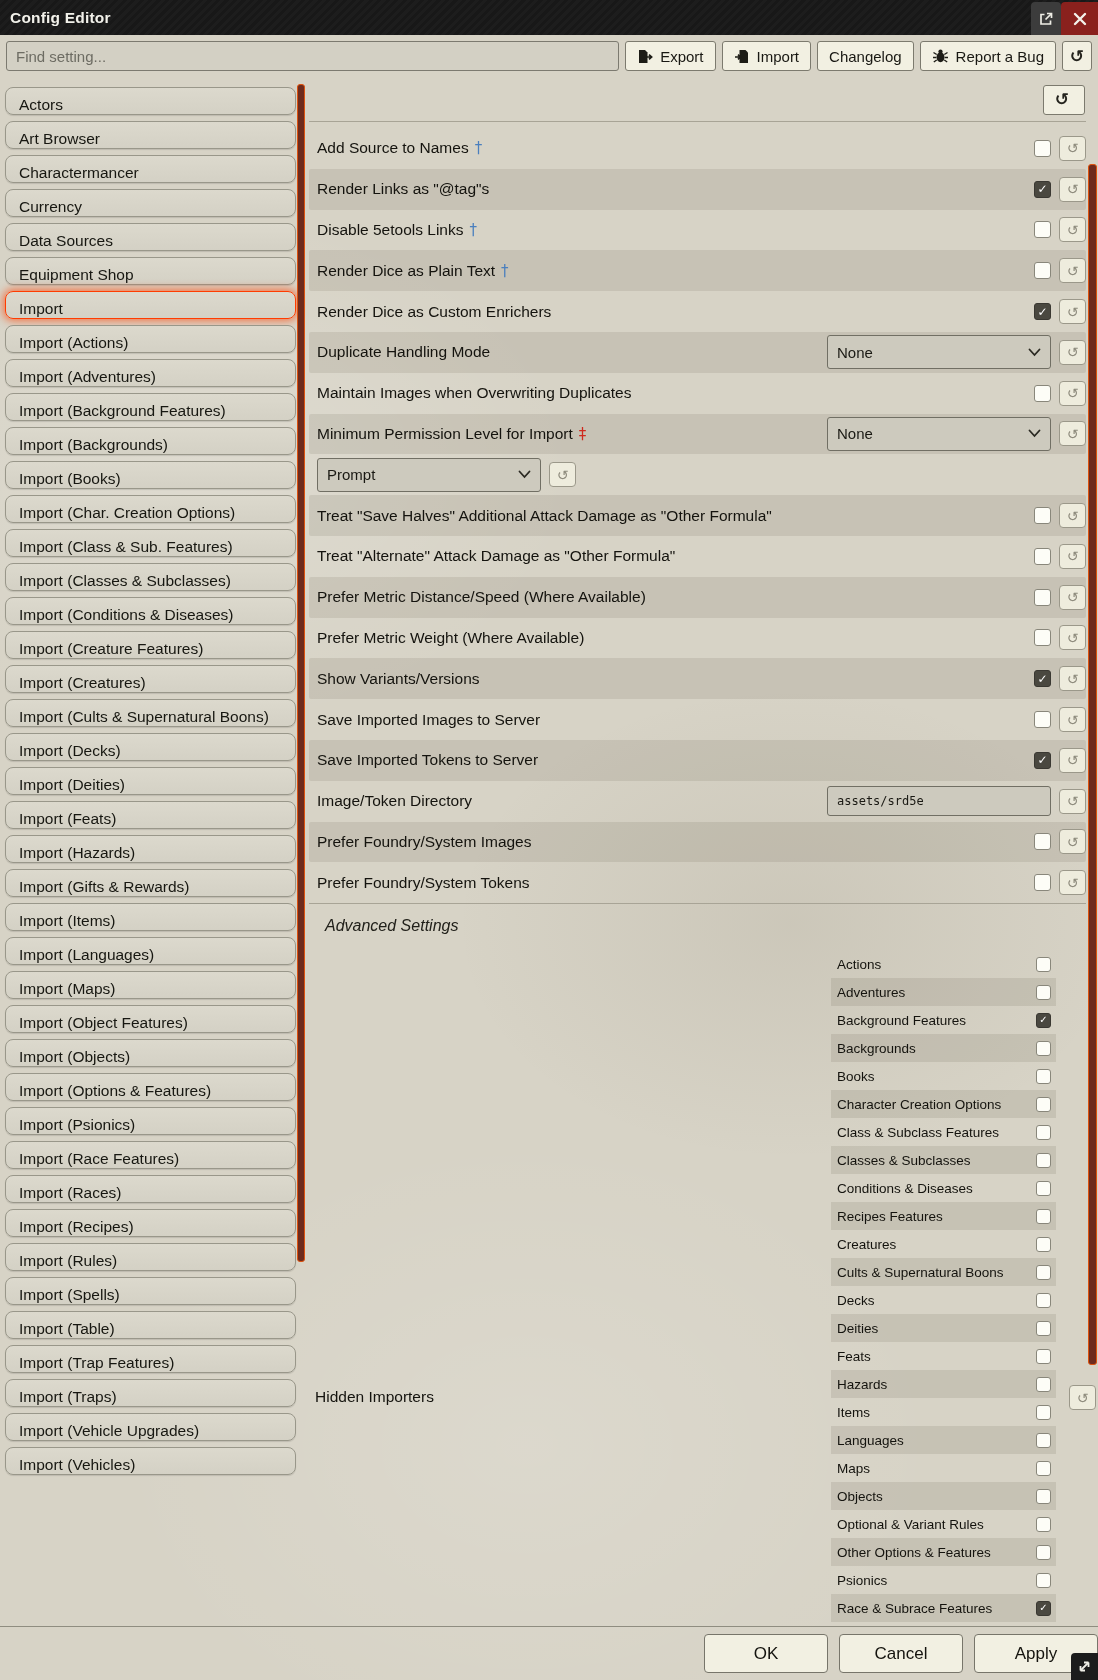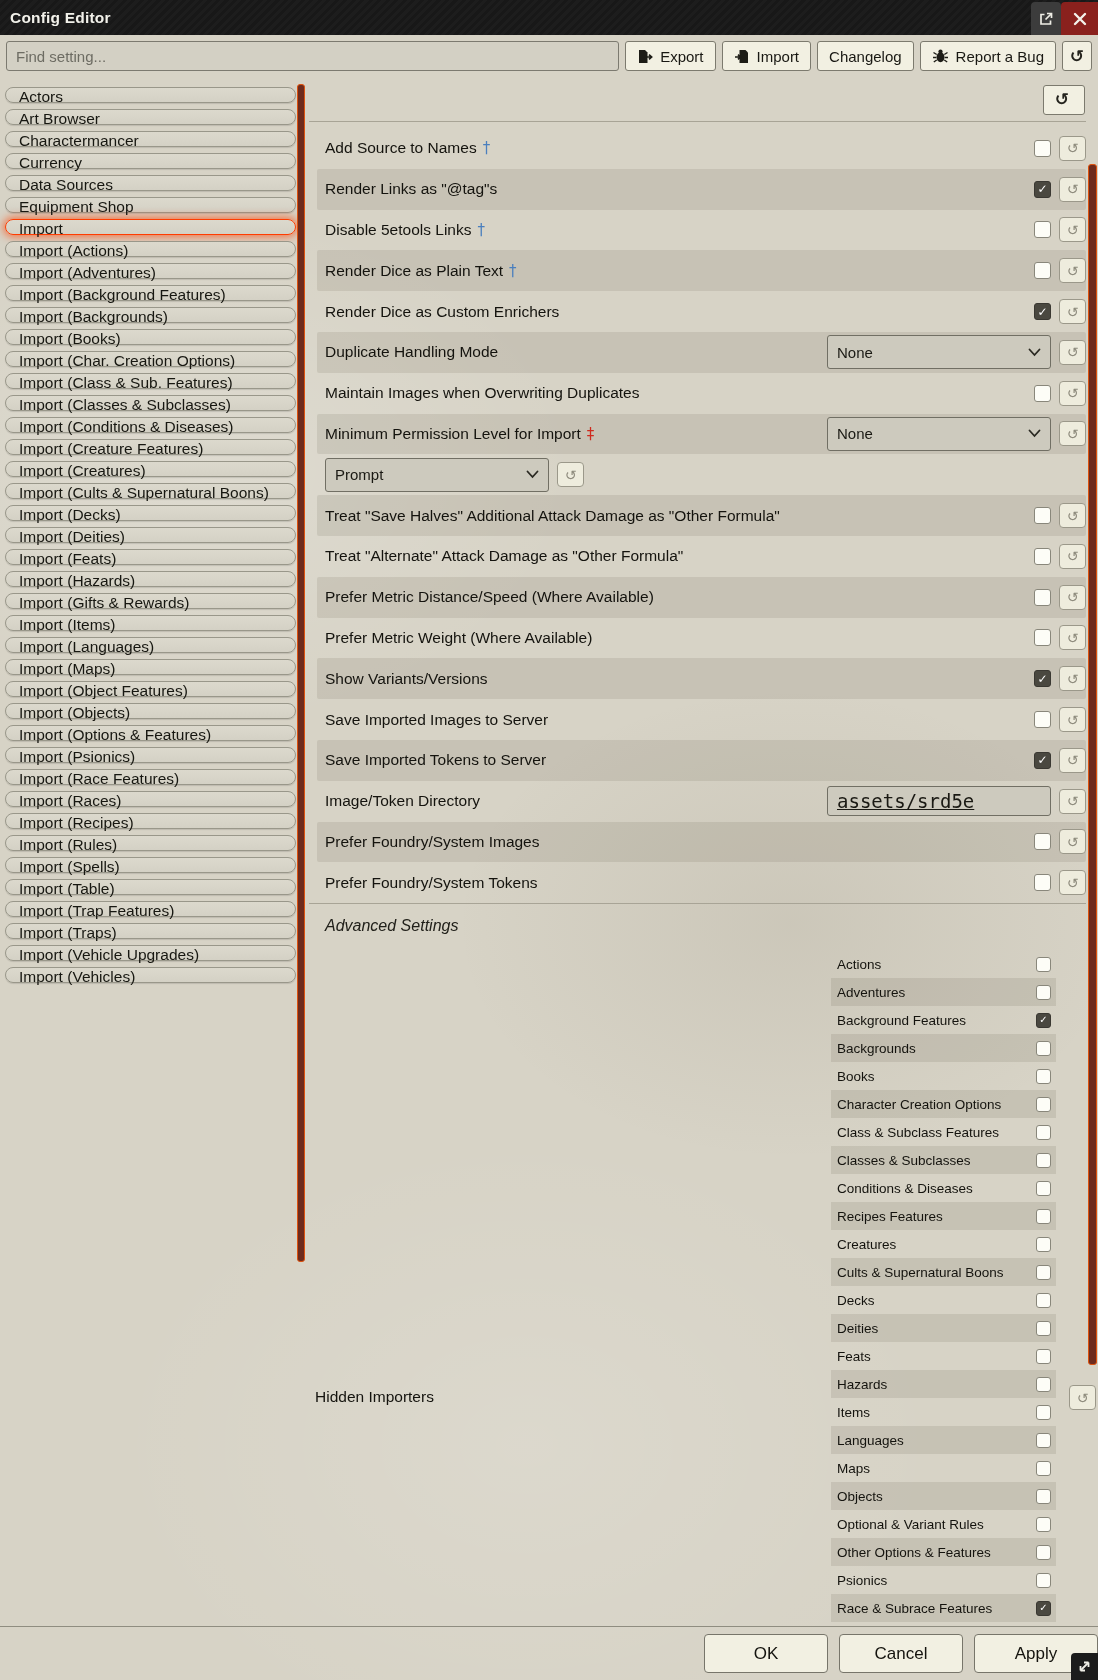--- a/index.html
+++ b/index.html
@@ -24,51 +24,51 @@
     padding:0 9px;font-size:15px;color:#3c3b34;font-family:"Liberation Sans",sans-serif;outline:none;min-width:0;}
   .search::placeholder{color:#6d6c63;}
   .btn{height:30px;background:#f2f0e2;border:1px solid #7c7a6e;border-radius:3px;display:flex;align-items:center;gap:7px;
     padding:0 11px;font-size:15px;color:#191813;cursor:pointer;white-space:nowrap;font-family:"Liberation Sans",sans-serif;box-sizing:border-box;}
   .btn svg{flex:0 0 auto;}
   .btn-sq{width:30px;padding:0;justify-content:center;}
   .ico-undo{font-family:"DejaVu Sans",sans-serif;font-size:17px;line-height:1;color:#25241e;font-weight:bold;}
   
   .sidebar{position:absolute;top:78px;left:0;width:306px;bottom:54px;overflow:hidden;}
   .sidebar-list{padding-top:9px;}
-  .sb-item{height:16px;margin:0 10px 6px 5px;border:1px solid #99978a;border-radius:8px;
-    background:linear-gradient(#dcd9cd,#d4d1c5);display:flex;align-items:flex-start;padding:0 13px;
+  .sb-item{height:28px;margin:0 10px 6px 5px;border:1px solid #99978a;border-radius:8px;
+    background:linear-gradient(#dcd9cd,#d4d1c5);display:flex;align-items:flex-end;padding:0 13px;
     font-size:15.5px;color:#171711;cursor:pointer;box-sizing:border-box;box-shadow:0 1px 1px rgba(0,0,0,.12);}
   .sb-item.selected{border-color:var(--selection_glow,#ff3c00);
     box-shadow:0 0 8px 2px rgba(255,64,0,.65);}
   .sidebar-scrollbar{position:absolute;left:297px;top:6px;width:6px;height:1176px;
     background:var(--scrollbar_thumb,#6e2b1d);border:1px solid var(--scrollbar_edge,#dd520f);border-radius:3px;}
   
   .main{position:absolute;top:78px;left:306px;right:0;bottom:54px;overflow:hidden;}
   .main-inner{margin:0 12px 0 3px;}
   .reset-all-row{height:43px;display:flex;align-items:center;justify-content:flex-end;padding-right:1px;box-sizing:border-box;}
   .btn-reset-all{width:42px;height:30px;}
   .hr{border:none;border-top:1px solid #a8a496;margin:0;}
   .rows{margin-top:6px;}
-  .srow{height:40.8px;display:flex;align-items:center;padding:0 0 0 8px;box-sizing:border-box;margin-left:8px;}
+  .srow{height:40.8px;display:flex;align-items:center;padding:0 0 0 8px;box-sizing:border-box;}
   .srow:nth-child(even){background:rgba(68,60,42,.105);border-radius:2px;}
   .setting-label{flex:1 1 auto;font-size:15.5px;color:#14130e;}
   .marker{margin-left:6px;font-size:15px;font-family:"DejaVu Sans",sans-serif;}
   .m-blue{color:var(--dagger_blue,#4a7fbe);}
   .m-red{color:var(--dagger_red,#cf2a1e);}
   .ctl-zone{width:224px;display:flex;justify-content:flex-end;align-items:center;flex:0 0 auto;}
   .cb{width:17px;height:17px;border-radius:3px;background:#fdfdf7;border:1px solid #89877b;
     display:flex;align-items:center;justify-content:center;cursor:pointer;box-sizing:border-box;}
   .cb .cb-check{display:none;color:#fff;font-size:12px;font-weight:bold;line-height:1;font-family:"DejaVu Sans",sans-serif;}
   .cb.checked{background:#4a4840;border-color:#3a3832;}
   .cb.checked .cb-check{display:block;}
   .ctl-select{width:224px;height:30px;background:#cdcabe;border:1px solid #716f64;border-radius:3px;
     display:flex;align-items:center;cursor:pointer;box-sizing:border-box;padding:16px 9px;}
   .sel-val{flex:1;font-size:15px;color:#1a1913;}
   .ctl-text{width:224px;height:30px;background:#cdcabe;border:1px solid #716f64;border-radius:3px;
-    box-sizing:border-box;padding:0 9px;font-family:"DejaVu Sans Mono",monospace;font-size:19px;color:#1a1913;outline:none;text-decoration:underline;}
+    box-sizing:border-box;padding:0 9px;font-family:"DejaVu Sans Mono",monospace;font-size:12px;color:#1a1913;outline:none;}
   .btn-reset-row{width:27px;height:25px;background:#eeecdd;border:1px solid #9b988a;border-radius:4px;
     display:flex;align-items:center;justify-content:center;cursor:pointer;margin-left:8px;flex:0 0 auto;box-sizing:border-box;}
   .btn-reset-row .ico-undo{color:#8e8b7d;font-size:14px;font-weight:normal;}
   .adv-heading{margin:13px 0 0 16px;font-size:16px;font-style:italic;color:#21201a;}
   
   .hi-list{position:absolute;left:525px;top:872px;width:225px;}
   .hi-row{height:28px;display:flex;align-items:center;padding:0 5px 0 6px;box-sizing:border-box;}
   .hi-row:nth-child(even){background:rgba(68,60,42,.115);}
   .hi-label{flex:1;font-size:13.5px;color:#14130e;}
   .cb-sm{width:15px;height:15px;border-radius:3px;}

